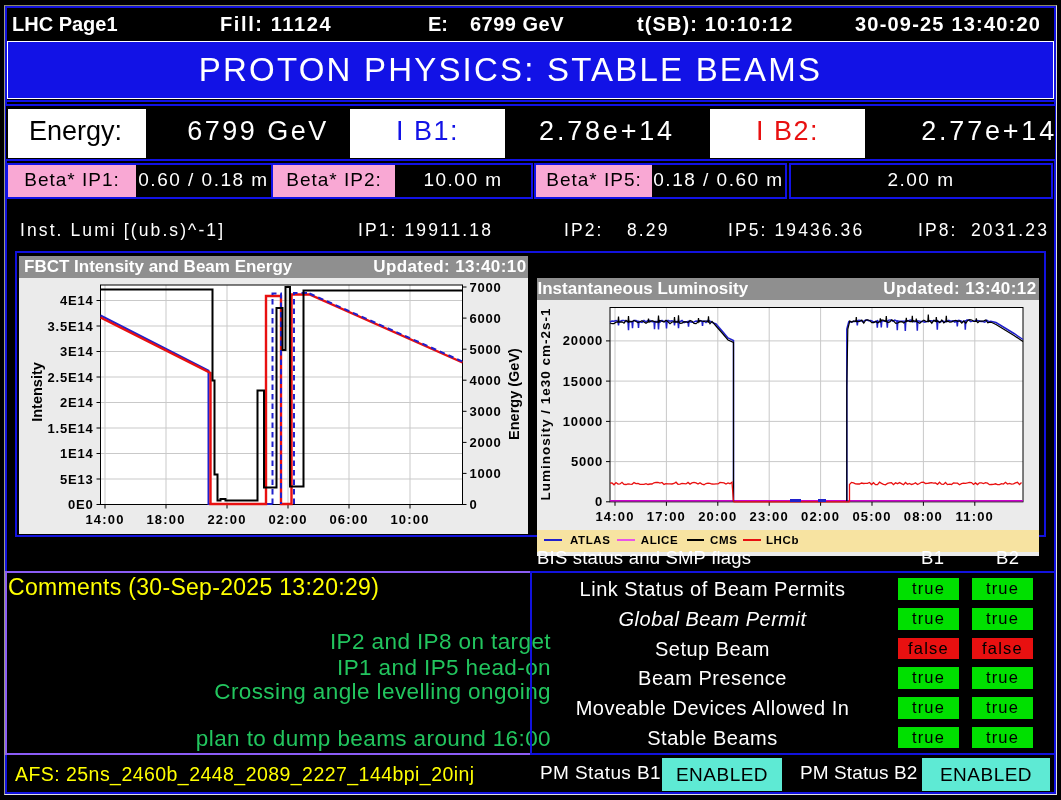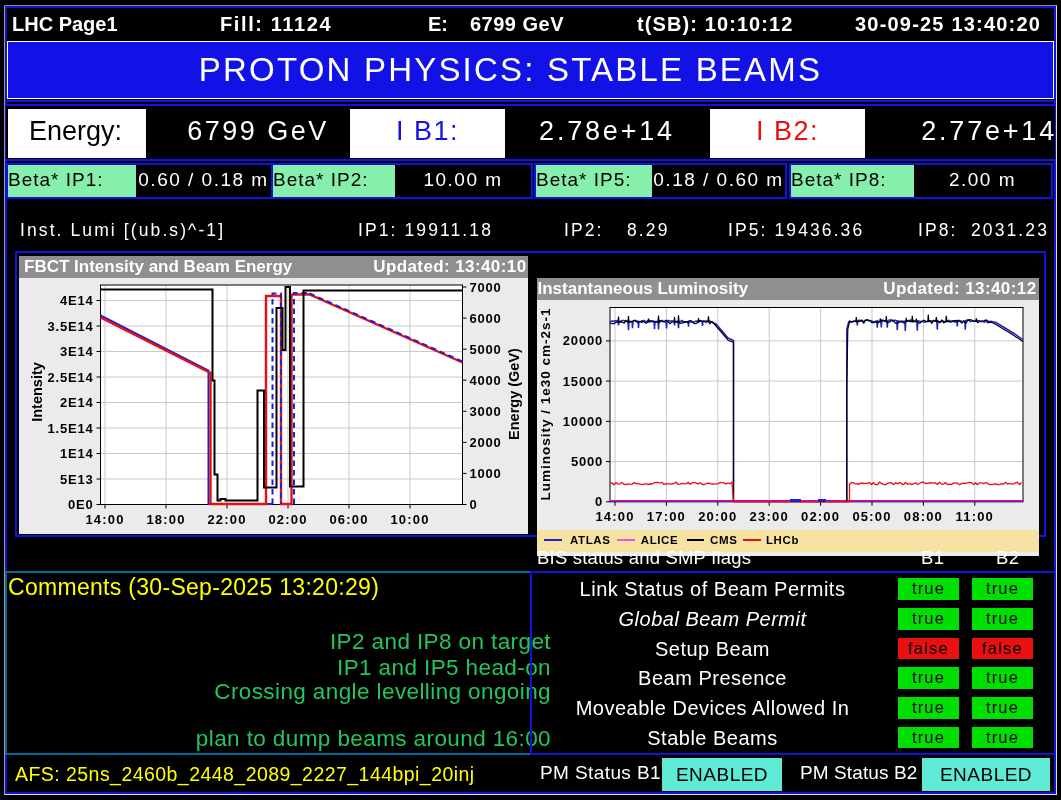--- a/index.html
+++ b/index.html
@@ -14,29 +14,29 @@
   .titlebox { left:7px; top:41px; width:1047px; height:58px; background:#1212e6;
               border:1px solid #fff; }
   .titletext { left:0; width:1005px; text-align:center; top:9px; color:#fff; font-size:33px;
                letter-spacing:2.2px; }
   .bluerule { left:7px; top:100px; width:1047px; height:2px; background:#1212e6; }
   .energyrow { left:6px; top:104px; width:1049px; height:57px;
                border-top:2px solid #1212e6; border-bottom:2px solid #1212e6; background:#000; }
   .ecell { position:absolute; top:109px; height:49px; line-height:45px; font-size:27px;
            text-align:center; white-space:nowrap; }
   .betabox { position:absolute; top:163px; height:36px; border:2px solid #1212e6; display:flex; }
-  .betal { background:#86efac; color:#000; font-size:19px; letter-spacing:1px; line-height:30px; text-align:left; }
+  .betal { background:#f9a8d4; color:#000; font-size:19px; letter-spacing:1px; line-height:30px; text-align:center; }
   .betav { background:#000; color:#fff; font-size:19px; letter-spacing:1.5px; line-height:30px; text-align:center; flex:1; }
   .lumi { color:#fff; font-size:17.5px; top:220px; white-space:nowrap; letter-spacing:2.1px; }
   .chartwrap { left:15px; top:251px; width:1031px; height:286px; border:2px solid #1212dd; background:#000; }
   .chart { position:absolute; background:#ebebeb; top:255.5px; height:277px; }
   .ctitle { height:22.5px; background:#8f8f8f; color:#fff; font-weight:bold; font-size:17px;
             line-height:22px; display:flex; justify-content:space-between; white-space:nowrap; }
   .bis-hdr { color:#fff; font-size:18.5px; letter-spacing:0.4px; top:547px; white-space:nowrap; }
-  .commentsbox { left:5px; top:571px; width:527px; height:184px; border:2px solid #0369a1; }
+  .commentsbox { left:5px; top:571px; width:527px; height:184px; border:2px solid #8b5cf6; }
   .cm-title { left:1px; top:1px; color:#ffff00; font-size:23px; letter-spacing:0.3px; position:absolute; white-space:nowrap; }
   .cm-line { left:0; width:544px; text-align:right; color:#22c55e; font-size:22.5px; letter-spacing:0.4px;
              position:absolute; white-space:nowrap; }
   .bisbox { left:530px; top:571px; width:526px; height:184px; border:2px solid #1212dd; }
   .bis-label { position:absolute; left:538px; width:349px; text-align:center; color:#fff;
                font-size:20px; letter-spacing:0.5px; white-space:nowrap; line-height:22px; }
   .vbox { position:absolute; width:61px; height:21.5px; color:#000; font-size:16.5px; letter-spacing:1.2px;
           text-align:center; line-height:21px; }
   .green { background:#00e000; }
   .red { background:#e81010; }
@@ -75,21 +75,20 @@
 </div>
 <div class="betabox" style="left:271px; width:262px;">
   <div class="betal" style="width:122px;">Beta* IP2:</div>
     <div class="betav">10.00 m</div>
 </div>
 <div class="betabox" style="left:534px; width:253px;">
   <div class="betal" style="width:116px;">Beta* IP5:</div>
     <div class="betav">0.18 / 0.60 m</div>
 </div>
 <div class="betabox" style="left:789px; width:264px;">
-  <div class="betal" style="width:123px;">Beta* IP8:</div>
     <div class="betav">2.00 m</div>
 </div>
 
 <div class="abs lumi" style="left:20px;">Inst. Lumi [(ub.s)^-1]</div>
 <div class="abs lumi" style="left:358px;">IP1: 19911.18</div>
 <div class="abs lumi" style="left:564px;">IP2:</div>
 <div class="abs lumi" style="left:627px;">8.29</div>
 <div class="abs lumi" style="left:728px;">IP5: 19436.36</div>
 <div class="abs lumi" style="left:918px;">IP8:</div>
 <div class="abs lumi" style="left:971px;">2031.23</div>

